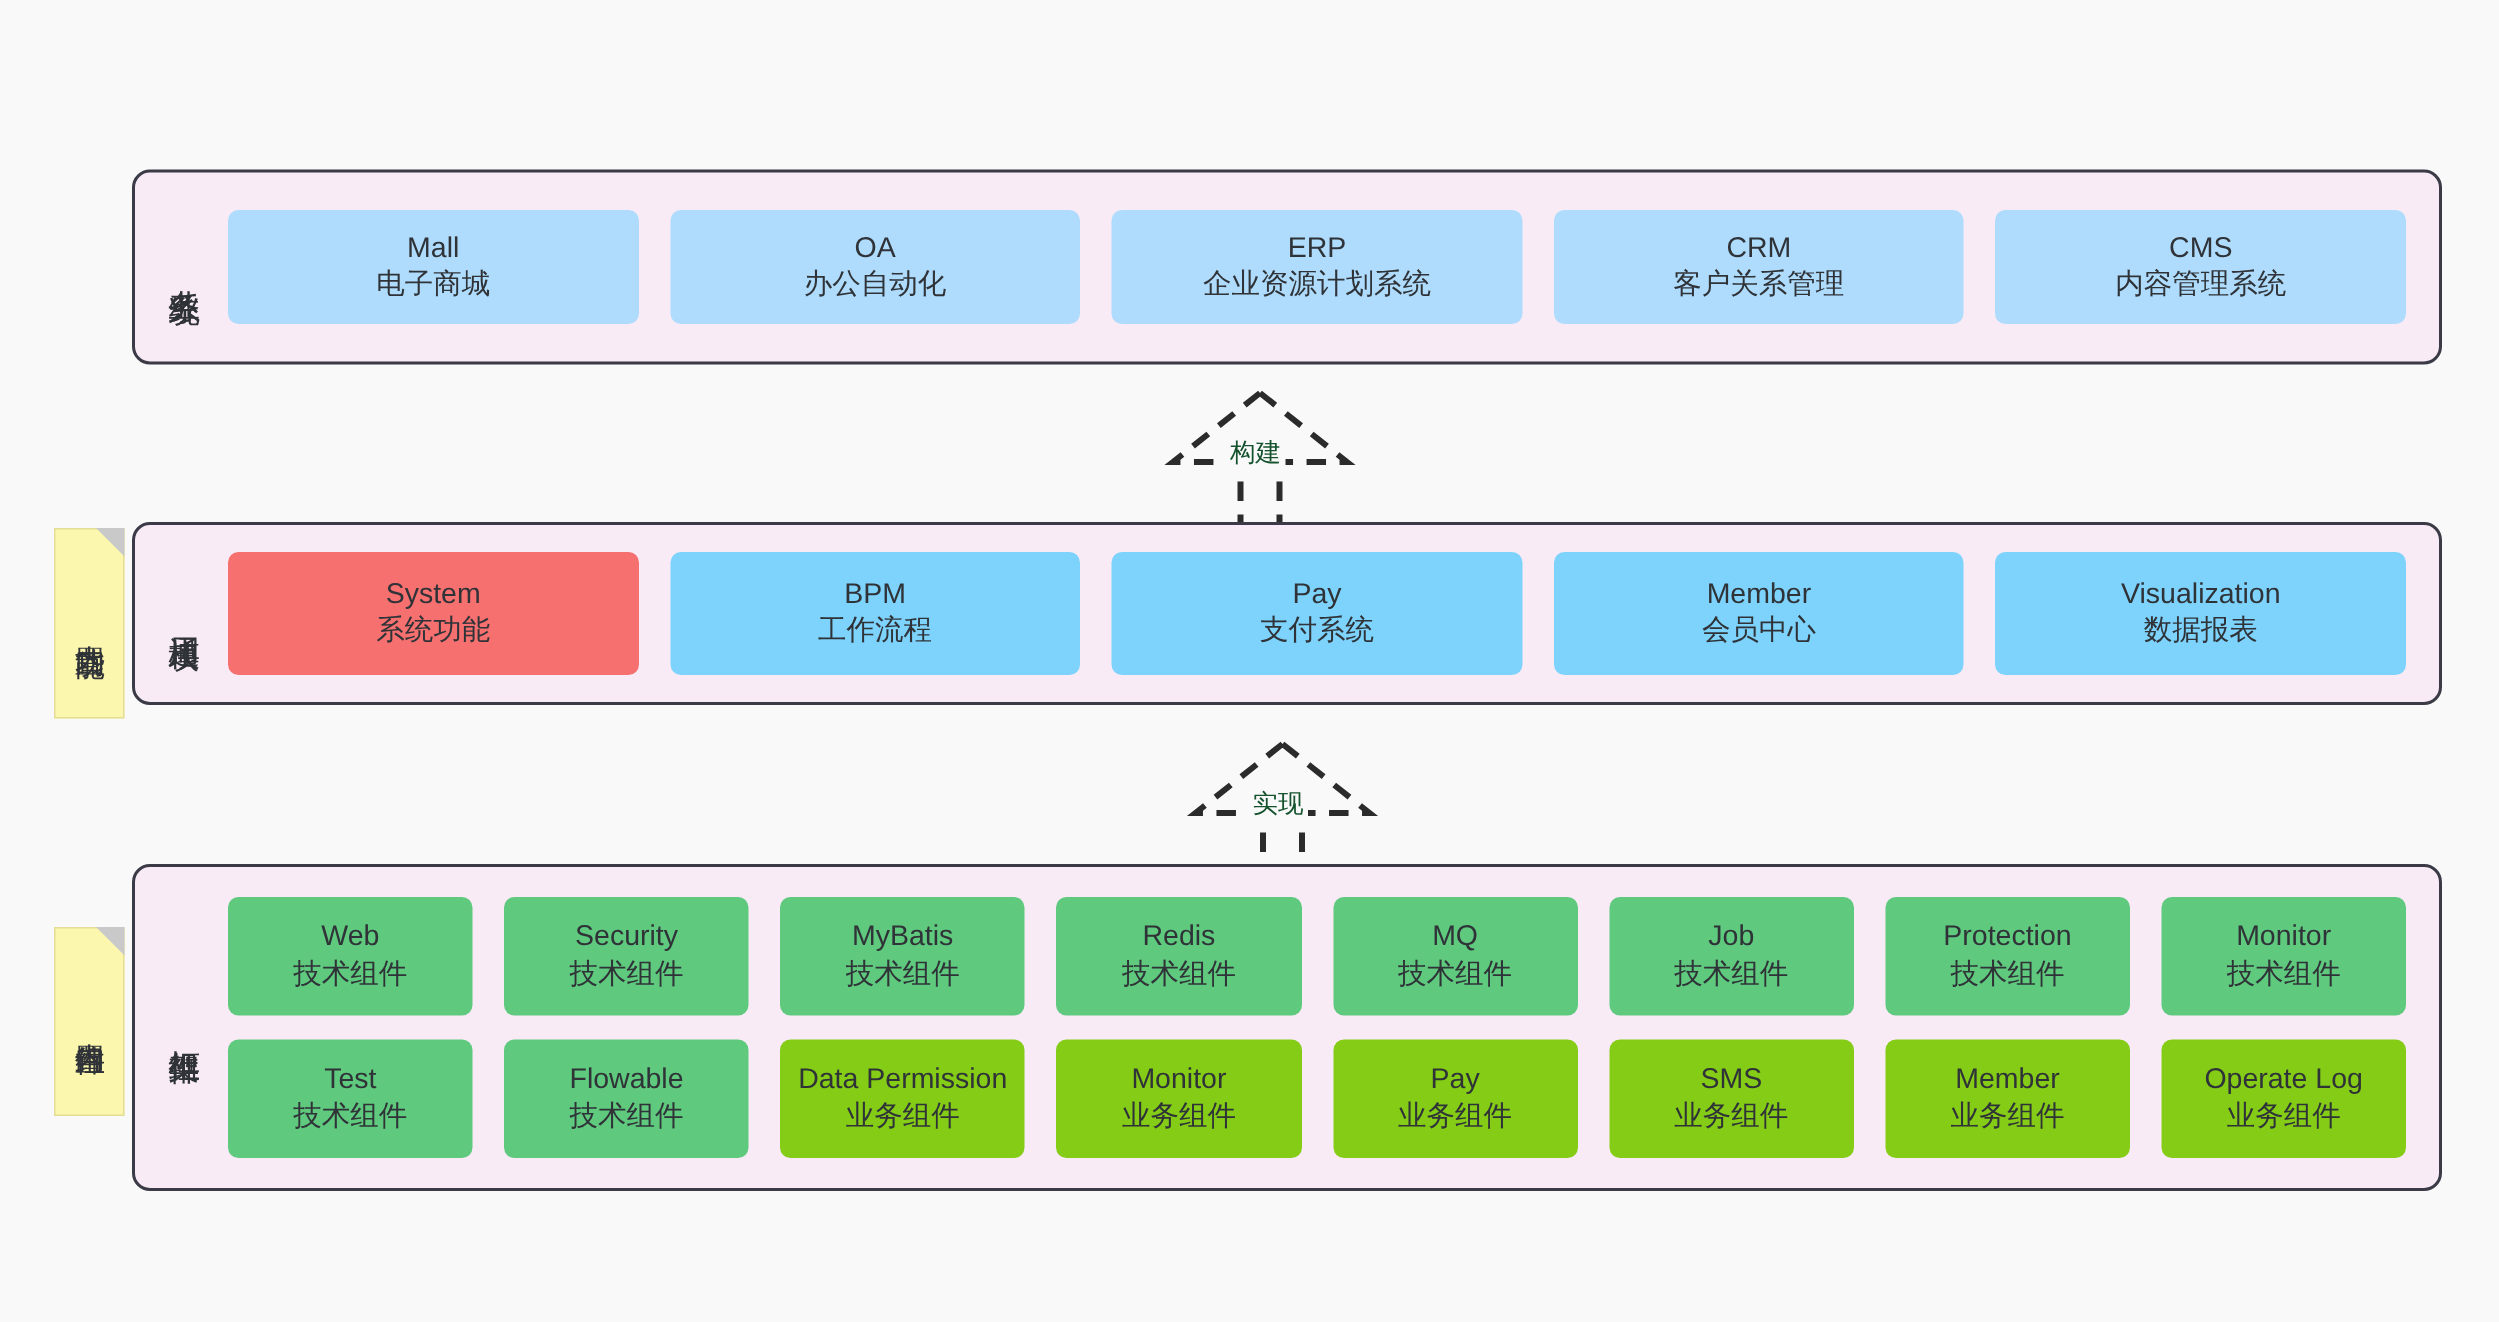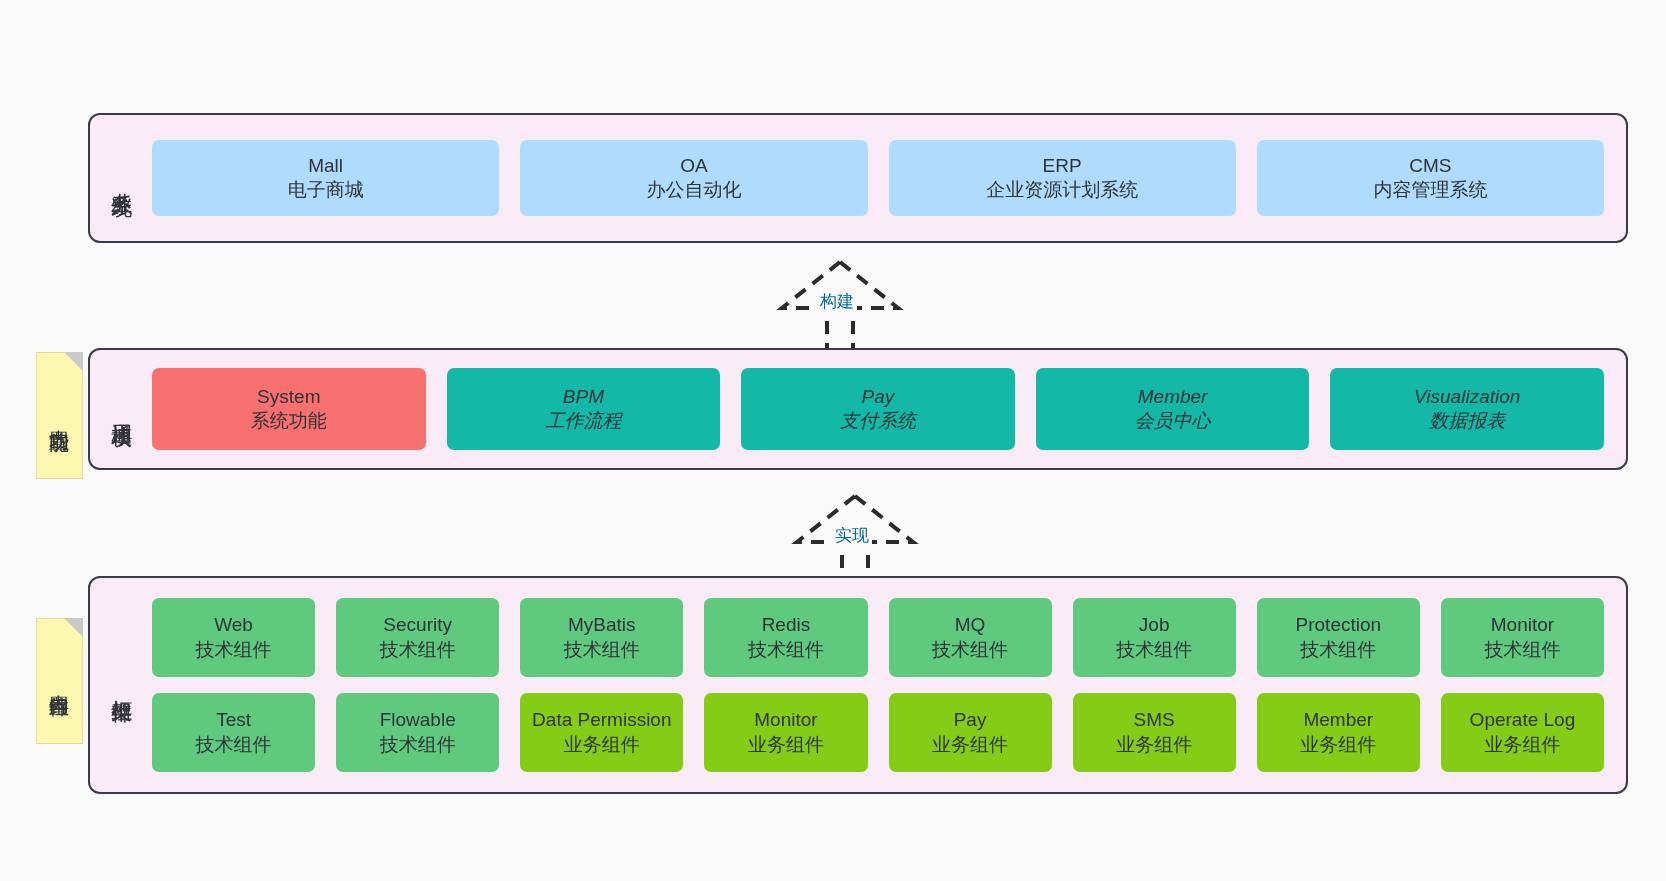--- a/index.html
+++ b/index.html
@@ -65,29 +65,29 @@
     color:#2f3338;
     box-sizing:border-box;
     padding:6px 4px;
   }
   .card .en{display:block;}
   .card .cn{display:block;}
 
   
   .c-blue{background:#afdcfd;}
   .c-red{background:#f5706f;}
-  .c-pink{background:#14b8a6;font-style:italic;}
+  .c-pink{background:#7dd3fc;}
   .c-green{background:#5fc97e;}
   .c-lgreen{background:#84cc16;}
 
   
   #layer-business{left:88px;top:113px;width:1540px;height:130px;}
   #layer-business .cards .row{height:76px;}
   #layer-common{left:88px;top:348px;width:1540px;height:122px;}
-  #layer-common .cards .row{height:82px;}
+  #layer-common .cards .row{height:82px;justify-content:center;}
   #layer-framework{left:88px;top:576px;width:1540px;height:218px;}
   #layer-framework .cards .row{height:79px;}
 
   
   .note{
     position:absolute;
     width:47px;
     background:#fcf7ae;
     border:1px solid #e3dd97;
     box-sizing:border-box;
@@ -111,21 +111,21 @@
     border-top:19px solid #c9c9c9;
   }
   #note-common{left:36px;top:352px;height:127px;}
   #note-framework{left:36px;top:618px;height:126px;}
 
   
   .connector{position:absolute;}
   .connector .label{
     position:absolute;
     font-size:17px;
-    color:#0369a1;
+    color:#14532d;
     background:#f9f9f9;
     padding:0 3px;
     white-space:nowrap;
   }
   #conn-build{left:755px;top:258px;width:170px;height:90px;}
   #conn-build .label{left:62px;top:32px;}
   #conn-impl{left:770px;top:492px;width:170px;height:90px;text-align:center;}
   #conn-impl .label{left:62px;top:32px;}
 </style>
 </head>
@@ -143,20 +143,24 @@
         </div>
         <div class="card c-blue">
           <span class="en">OA</span>
           <span class="cn">办公自动化</span>
         </div>
         <div class="card c-blue">
           <span class="en">ERP</span>
           <span class="cn">企业资源计划系统</span>
         </div>
         <div class="card c-blue">
+          <span class="en">CRM</span>
+          <span class="cn">客户关系管理</span>
+        </div>
+        <div class="card c-blue">
           <span class="en">CMS</span>
           <span class="cn">内容管理系统</span>
         </div>
       </div>
     </div>
   </div>
 
   <div class="connector" id="conn-build">
     <svg width="170" height="90" viewBox="0 0 170 90">
       <path d="M85 4 L143 50 L98 50 L98 90 M85 4 L27 50 L72 50 L72 90" fill="none" stroke="#2b2b2b" stroke-width="4" stroke-dasharray="13,9" stroke-linecap="butt"></path>

